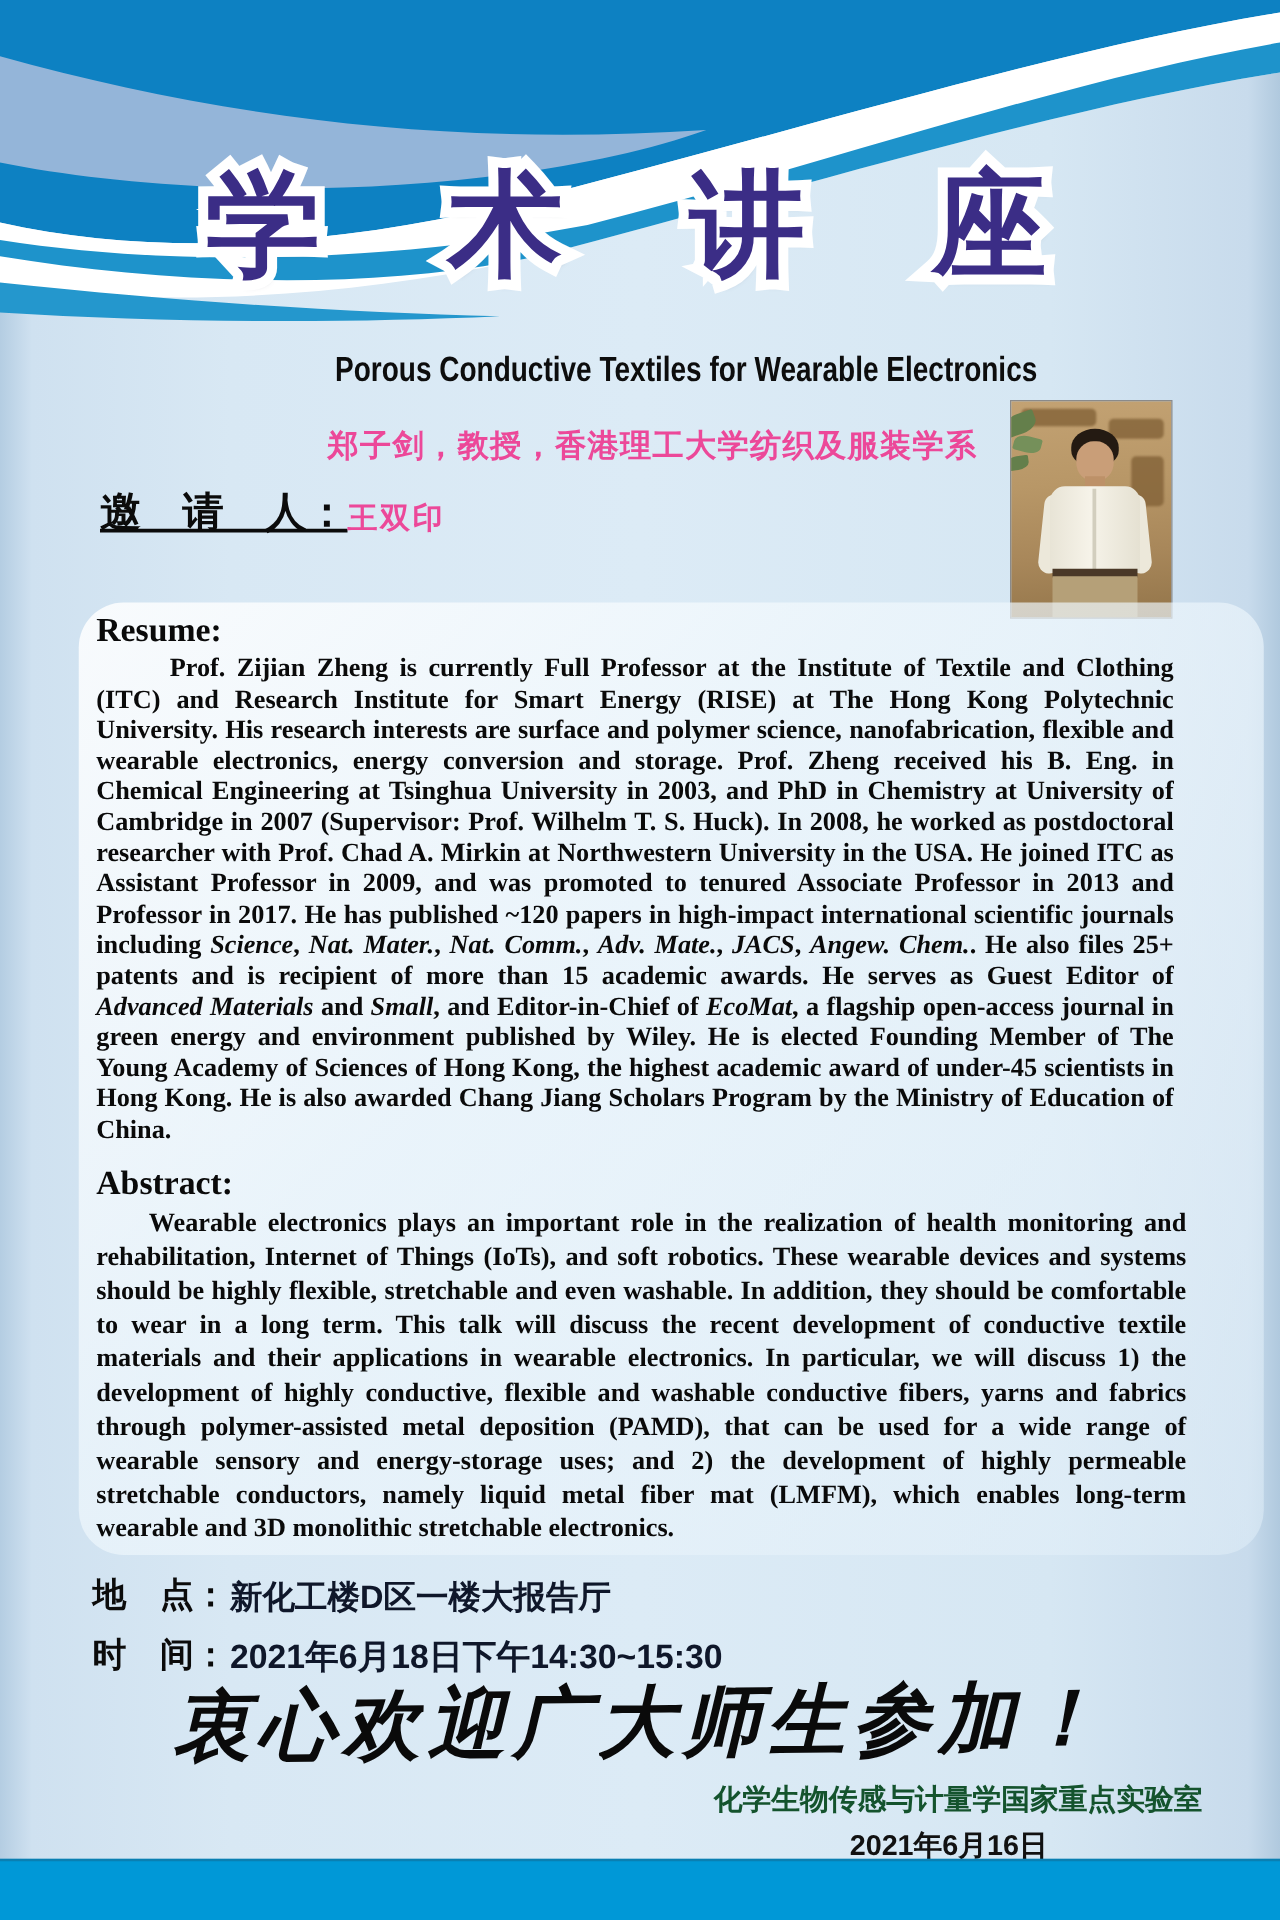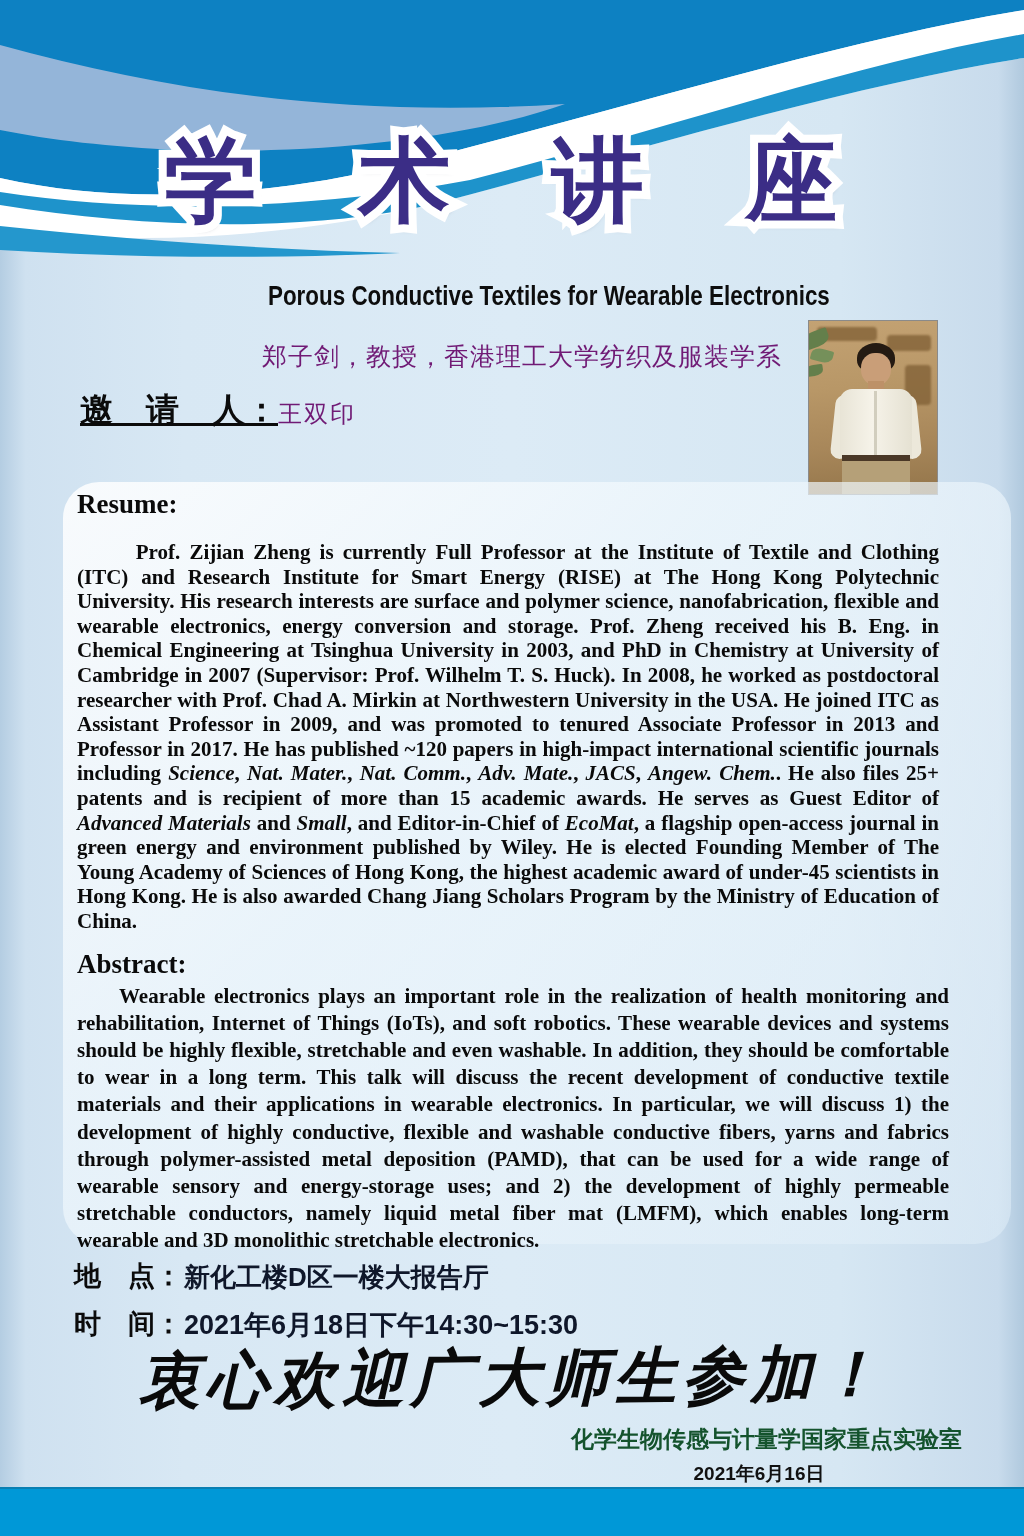--- a/index.html
+++ b/index.html
@@ -19,21 +19,21 @@
   .title-wrap .t{position:absolute;left:0;top:0;width:100%;padding-left:16px;box-sizing:border-box;}
   .t.outline{color:#ffffff;-webkit-text-stroke:16px #ffffff;
     text-shadow:3px 5px 4px rgba(80,90,110,.55);}
   .t.fill{color:#3b2d86;}
 
   
   .info-label{position:absolute;font-weight:bold;color:#0b0b0b;font-size:33px;white-space:nowrap;}
   .topic-value{position:absolute;left:268px;top:280px;font-weight:bold;color:#0d0d0d;
     font-size:28px;white-space:nowrap;transform:scaleX(.8);transform-origin:left center;
     letter-spacing:0px;}
-  .cn-value{position:absolute;font-weight:normal;color:#701a75;white-space:nowrap;}
+  .cn-value{position:absolute;font-weight:bold;color:#ec4899;white-space:nowrap;}
 
   
   .photo{position:absolute;left:808px;top:320px;width:128px;height:173px;overflow:hidden;
     border:1px solid #8a8a8a;background:linear-gradient(175deg,#c3a273 0%,#b89767 38%,#a8875a 70%,#93754a 100%);}
   .photo *{position:absolute;}
   .wall-letter{background:rgba(130,98,55,.8);border-radius:4px;filter:blur(1px);}
   .leaf{background:#647f4b;border-radius:50% 10% 50% 10%;}
   .hair{left:48px;top:22px;width:38px;height:30px;background:#241a12;border-radius:50% 50% 42% 42%;}
   .face{left:52px;top:32px;width:30px;height:32px;background:#c99e78;border-radius:46%;}
   .neck{left:59px;top:60px;width:16px;height:12px;background:#bd9168;}
@@ -44,35 +44,35 @@
   .belt{left:33px;top:134px;width:68px;height:7px;background:#4a3827;}
   .pants{left:33px;top:140px;width:68px;height:33px;background:#b5a078;}
 
   
   .panel{position:absolute;left:63px;top:482px;width:948px;height:762px;border-radius:36px;
     background:linear-gradient(135deg,rgba(255,255,255,.85) 0%,rgba(240,248,253,.7) 40%,rgba(224,238,248,.55) 100%);
     box-sizing:border-box;padding:6px 0 0 14px;}
   .sec-heading{font-family:"Liberation Serif",serif;font-weight:bold;font-size:27px;color:#0a0a0a;line-height:32px;}
   .body-serif{font-family:"Liberation Serif",serif;font-weight:bold;color:#0a0a0a;
     text-align:justify;margin:0;}
-  .resume-body{width:862px;font-size:21px;line-height:24.6px;text-indent:2.8em;margin-top:20px;}
+  .resume-body{width:862px;font-size:21px;line-height:24.6px;text-indent:2.8em;margin-top:2px;}
   .abstract-heading{margin-top:14px;}
   .abstract-body{width:872px;font-size:21px;line-height:27.2px;text-indent:2em;margin-top:3px;}
 
   
   .log-label{position:absolute;left:74px;font-weight:bold;font-size:27px;color:#0b0b0b;white-space:nowrap;}
   .log-value{position:absolute;left:184px;font-weight:bold;font-size:26px;color:#0f172a;white-space:nowrap;}
 
   
   .welcome{position:absolute;left:0;top:1336px;width:1024px;text-align:center;
     font-family:"DejaVu Serif",serif;font-style:italic;font-weight:bold;
     font-size:62px;letter-spacing:6px;color:#0a0a0a;transform:rotate(-.6deg);white-space:nowrap;}
   .organizer{position:absolute;right:62px;top:1424px;font-size:23px;font-weight:bold;color:#14532d;white-space:nowrap;}
   .footer-date{position:absolute;right:100px;top:1461px;width:330px;text-align:center;
-    font-size:19px;font-weight:bold;color:#111;white-space:nowrap;}
+    font-size:23px;font-weight:bold;color:#111;white-space:nowrap;}
   .bottom-bar{position:absolute;left:0;top:1487px;width:1024px;height:49px;background:#0098d7;
     border-top:2px solid rgba(30,80,110,.35);}
 </style>
 </head>
 <body>
 
 <div class="poster">
 
   <svg class="header-svg" viewBox="0 0 1024 265" preserveAspectRatio="none">
     <path fill="#0d81c2" d="M0 0 H1024 V10 C 840 40 620 110 400 165 C 260 198 120 205 0 178 Z"></path>

